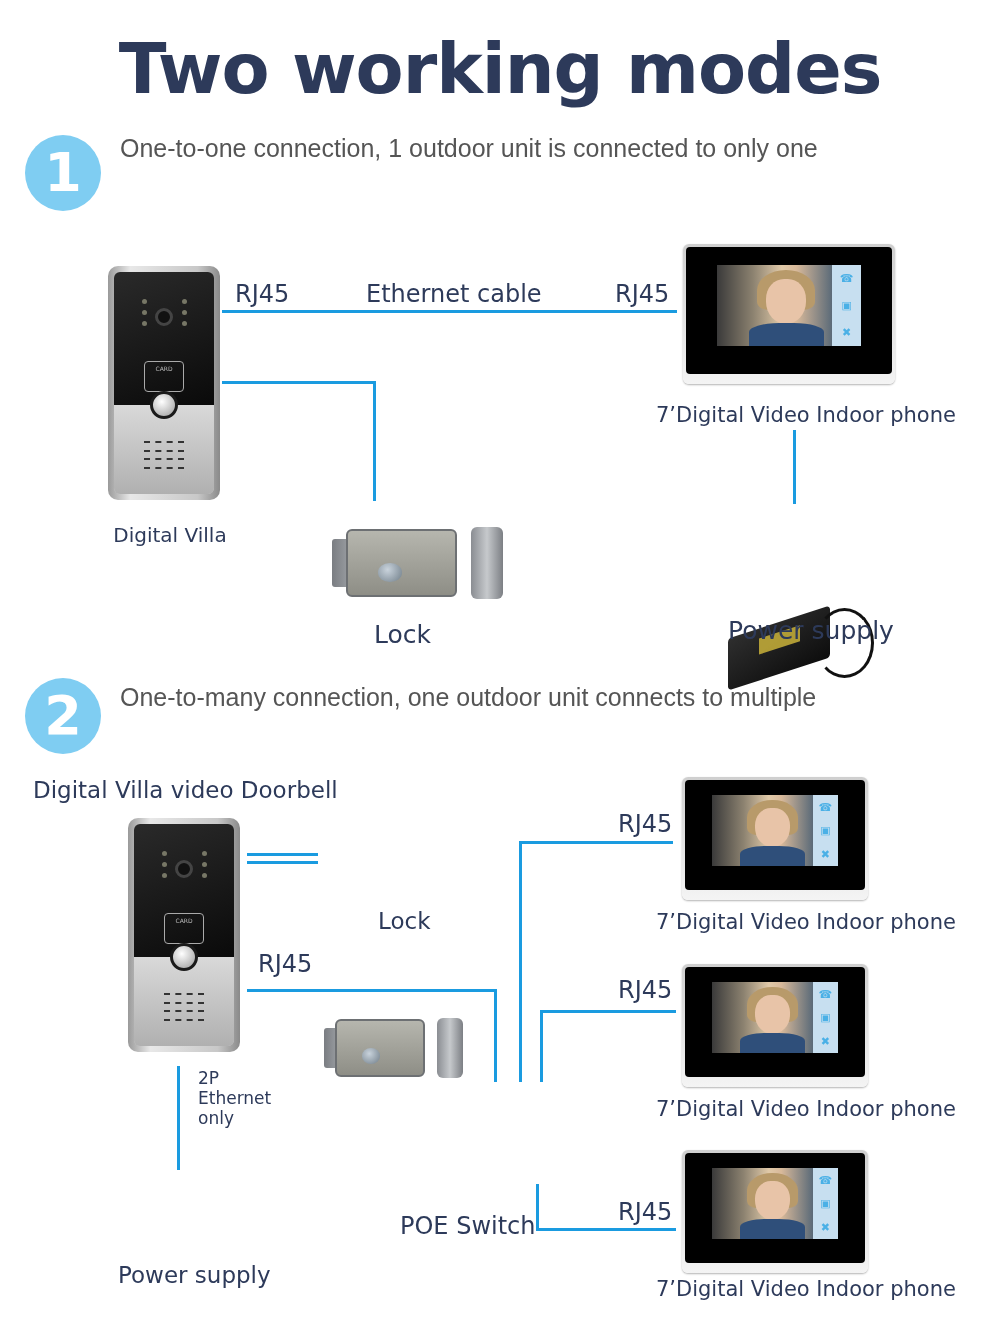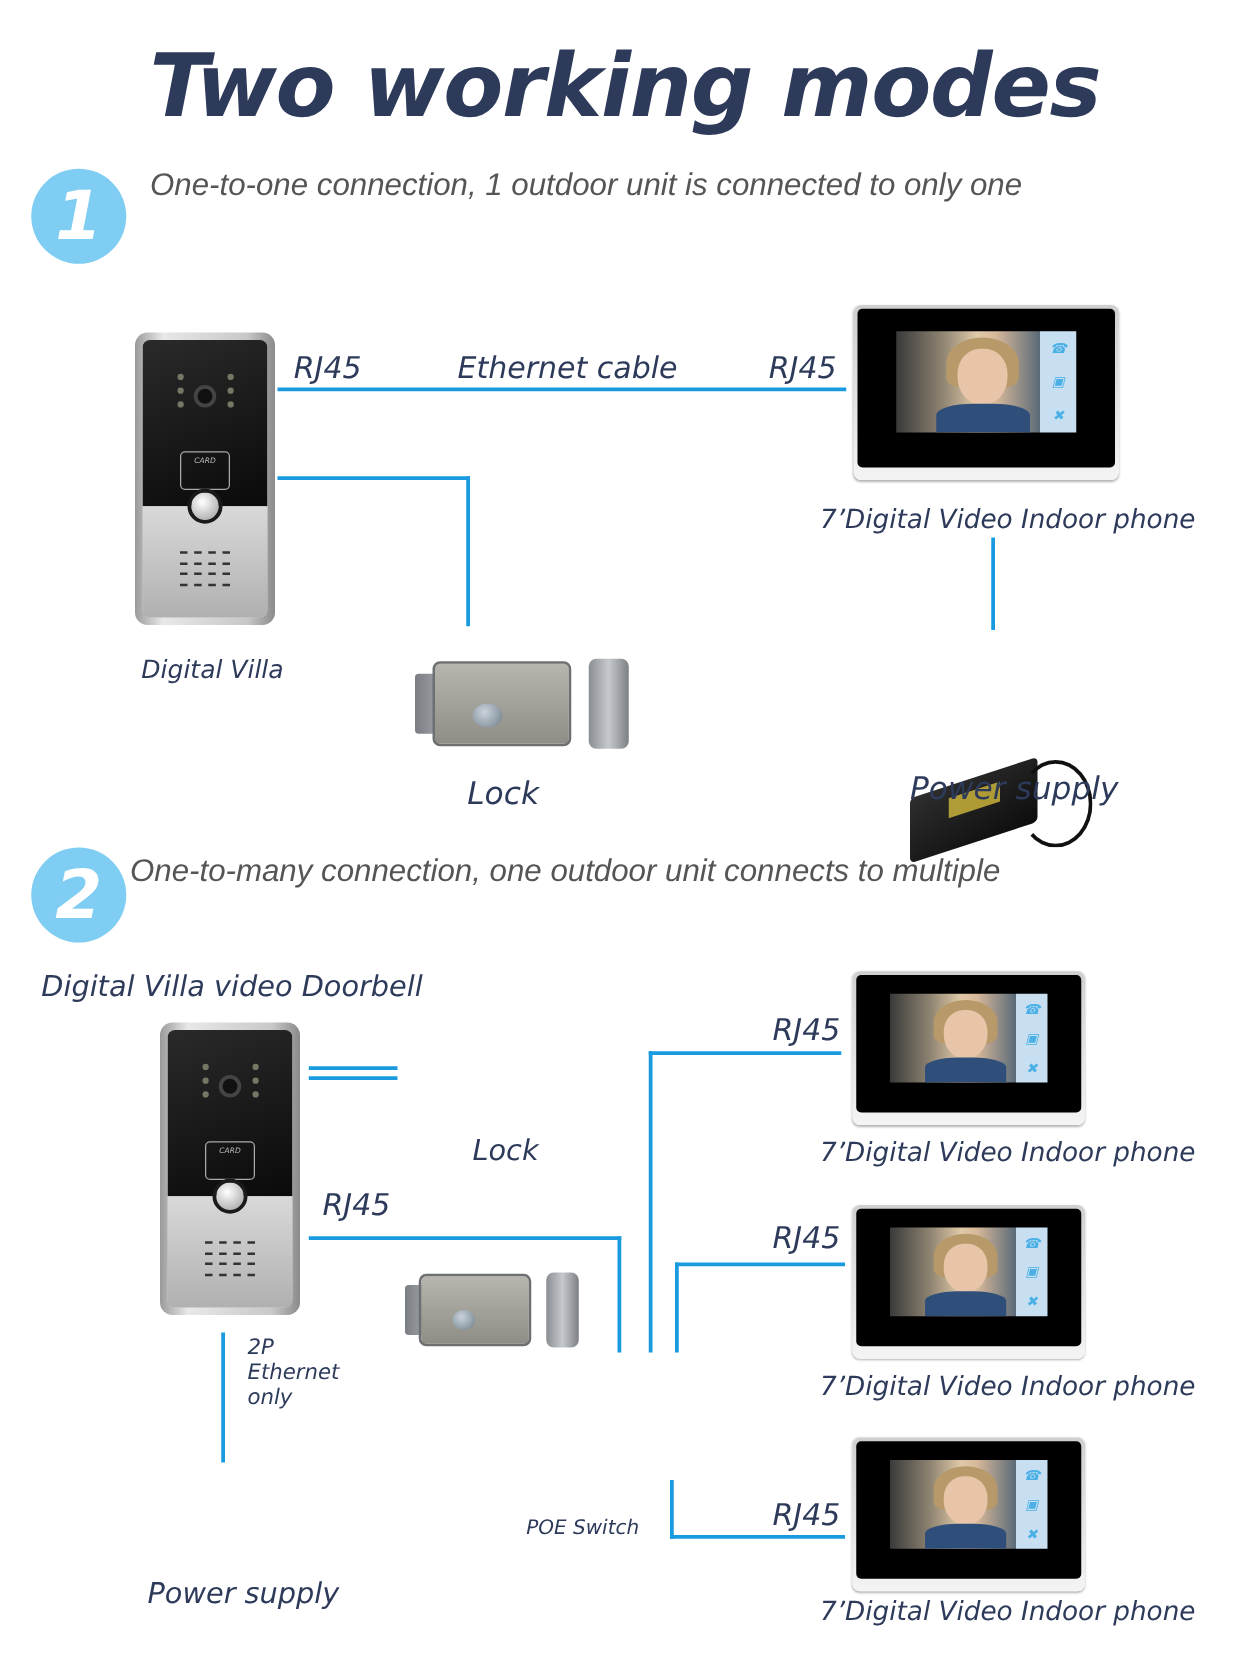--- a/index.html
+++ b/index.html
@@ -1,17 +1,17 @@
 <!DOCTYPE html>
 <html><head>
 <meta charset="utf-8">
 <style>
   * { box-sizing: border-box; margin: 0; padding: 0; }
   body { width: 1000px; height: 1329px; background: #ffffff; position: relative; overflow: hidden; font-family: "Liberation Sans", sans-serif; }
-  .abs { position: absolute; font-style: italic; }
+  .abs { position: absolute; }
   .title { left: 0; width: 1000px; top: 28px; text-align: center; font-family: "DejaVu Sans", sans-serif; font-weight: bold; font-size: 70px; color: #2d3a5a; letter-spacing: -1px; }
   .num-circle { width: 76px; height: 76px; border-radius: 50%; background: #7fcdf2; color: #fff; font-family: "DejaVu Sans", sans-serif; font-weight: bold; font-size: 54px; line-height: 76px; text-align: center; }
   .desc { font-family: "Liberation Sans", sans-serif; font-size: 25px; color: #555555; line-height: 34px; }
   .lbl { font-family: "DejaVu Sans", sans-serif; color: #2d3a5a; font-size: 22px; white-space: nowrap; }
   .lbl-c { text-align: center; }
   .line { position: absolute; background: #1a9be0; }
   
   .doorbell { border-radius: 10px; background: linear-gradient(90deg,#9a9a9a,#e8e8e8 20%,#c8c8c8 80%,#8a8a8a); padding: 6px; }
   .doorbell .face { width: 100%; height: 100%; border-radius: 6px; overflow: hidden; position: relative; background: #c9c9c9; }
   .doorbell .top { position: absolute; left: 0; right: 0; top: 0; height: 60%; background: linear-gradient(160deg,#2a2a2a,#0a0a0a); }
@@ -109,21 +109,21 @@
 
 <div class="abs psu" style="left:722px;top:512px;width:155px;height:100px;">
   <div class="brick">
       <div class="sticker"></div>
     </div>
     <div class="cord"></div>
 </div>
 <div class="abs lbl" style="left:728px;top:616px;font-size:25px;">Power supply</div>
 
 <div class="abs num-circle" style="left:25px;top:678px;">2</div>
-<div class="abs desc" style="left:104px;top:680px;width:840px;">
+<div class="abs desc" style="left:120px;top:680px;width:840px;">
   <div>One-to-many connection, one outdoor unit connects to multiple</div>
 </div>
 
 <div class="abs lbl" style="left:33px;top:777px;font-size:23px;">Digital Villa video Doorbell</div>
 
 <div class="abs doorbell" style="left:128px;top:818px;width:112px;height:234px;">
   <div class="face">
     <div class="top"></div>
     <div class="bottom"></div>
     <div class="cam"></div>
@@ -162,21 +162,21 @@
 <div class="line" style="left:536px;top:1228px;width:140px;height:3px;"></div>
 <div class="line" style="left:177px;top:1066px;width:3px;height:104px;"></div>
 
 <div class="abs lbl" style="left:258px;top:950px;font-size:24px;">RJ45</div>
 <div class="abs lbl" style="left:198px;top:1068px;font-size:17px;line-height:20px;">
   <div>2P</div>
   <div>Ethernet</div>
   <div>only</div>
 </div>
 
-<div class="abs lbl" style="left:421px;top:1212px;font-size:16px;">POE Switch</div>
+<div class="abs lbl" style="left:400px;top:1212px;font-size:24px;">POE Switch</div>
 
 <div class="abs lbl" style="left:118px;top:1262px;font-size:23px;">Power supply</div>
 
 <div class="abs lbl" style="left:618px;top:810px;font-size:24px;">RJ45</div>
 <div class="abs monitor" style="left:682px;top:777px;width:186px;height:123px;">
   <div class="bezel">
       <div class="screen">
     <div class="hair"></div>
         <div class="face-shape"></div>
         <div class="shirt"></div>

